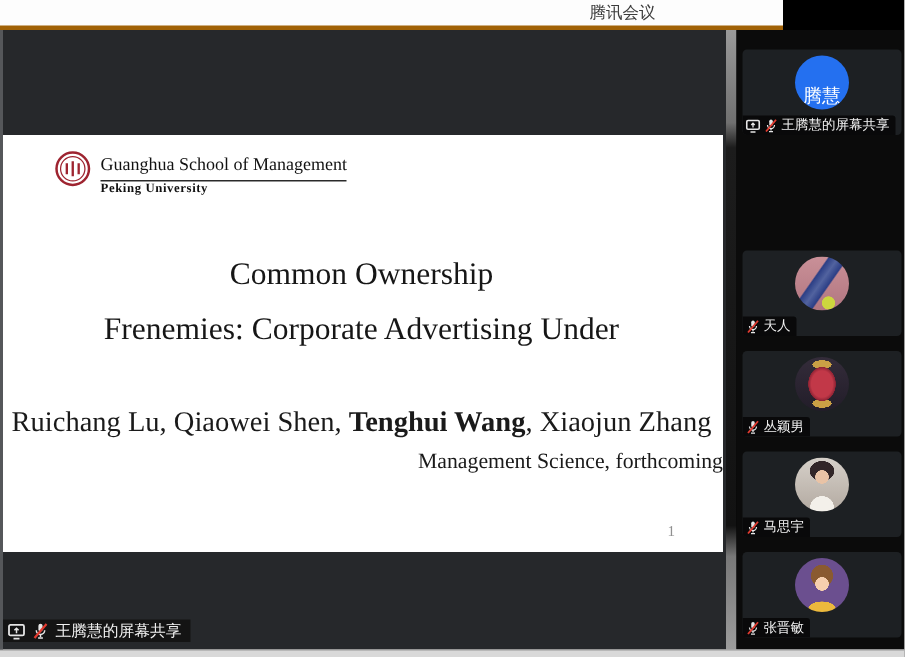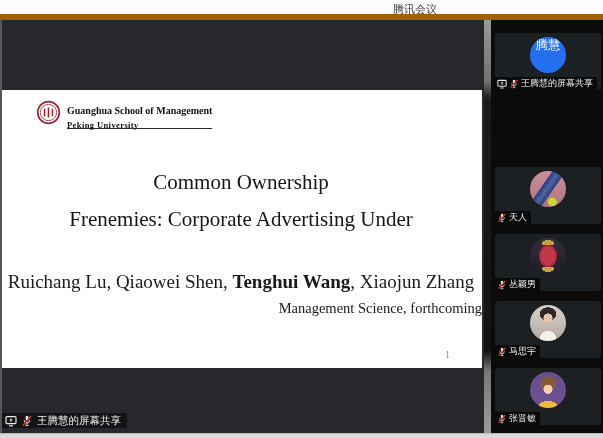--- a/index.html
+++ b/index.html
@@ -2,38 +2,38 @@
 <html><head>
 <meta charset="utf-8">
 <style>
   * { margin:0; padding:0; box-sizing:border-box; }
   html,body { background:#e8e8e8; }
   body { font-family:"Liberation Sans","DejaVu Sans",sans-serif; }
 
   .screen { position:relative; width:603px; height:438px; background:#000; overflow:hidden; }
 
   
-  .titlebar { position:absolute; left:0; top:0; width:603px; height:20px;
-              background:#fdfdfd; border-bottom:6px solid #a16207; }
+  .titlebar { position:absolute; left:0; top:0; width:522px; height:20px;
+              background:#fdfdfd; border-bottom:3px solid #a16207; }
   .titlebar .title { position:absolute; left:393px; top:0; line-height:19px;
                      font-size:11px; color:#3c3c3c; }
 
   
   .main-area { position:absolute; left:0; top:20px; width:484px; height:413px;
                background:#26282b; }
   .left-edge { position:absolute; left:0; top:0; width:2px; height:100%;
                background:#55575a; z-index:5; }
 
   .slide { position:absolute; left:0; top:70px; width:482px; height:278px;
            background:#ffffff; color:#111;
            font-family:"Liberation Serif","DejaVu Serif",serif; }
 
   .logo-block { position:absolute; left:36px; top:10px; display:flex; gap:6px; align-items:flex-start; }
-  .logo-text .l1 { font-size:10px; font-weight:bold; color:#111;
-                   padding-bottom:12px; border-bottom:1.5px solid #2a2a2a; white-space:nowrap; }
+  .logo-text .l1 { font-size:12px; font-weight:normal; color:#111;
+                   padding-bottom:4px; border-bottom:1.5px solid #2a2a2a; white-space:nowrap; }
   .logo-text .l2 { font-size:8.5px; font-weight:bold; color:#111; margin-top:2px; letter-spacing:0.4px; }
 
   .slide-title { position:absolute; top:74px; left:0; right:0; text-align:center;
                  font-size:21px; line-height:37px; color:#161616; }
   .authors { position:absolute; top:181px; left:0; right:0; text-align:center;
              font-size:19px; line-height:22px; color:#1a1a1a; }
   .venue   { position:absolute; top:207px; left:0; right:0; text-align:right;
              font-size:14.5px; line-height:22px; color:#1a1a1a; }
   .page-num { position:absolute; right:32px; bottom:8px; font-size:10px; color:#909090; }
 
@@ -48,21 +48,21 @@
 
   
   .sidebar { position:absolute; left:491px; top:20px; width:112px; height:413px;
              background:#0b0b0b; }
   .tile { position:absolute; left:4px; width:106px; height:57px;
           background:#1d2023; border-radius:3px; overflow:hidden; }
   .t1{top:13px}.t2{top:80px}.t3{top:147px}.t4{top:214px}.t5{top:281px}.t6{top:348px}
 
   .avatar { position:absolute; left:50%; top:4px; transform:translateX(-50%);
             width:36px; height:36px; border-radius:50%; overflow:hidden; }
-  .a1 { background:#2470f0; display:flex; align-items:flex-start; justify-content:center;
+  .a1 { background:#2470f0; display:flex; align-items:flex-end; justify-content:center;
         color:#fff; font-size:12.5px; }
   .a2 { background:
         radial-gradient(circle at 30% 38%, rgba(214,162,62,.95) 0 26%, rgba(214,162,62,0) 28%),
         radial-gradient(circle at 68% 28%, rgba(124,142,62,.9) 0 28%, rgba(124,142,62,0) 30%),
         radial-gradient(circle at 55% 78%, rgba(88,66,38,.95) 0 38%, rgba(88,66,38,0) 40%),
         linear-gradient(180deg,#b1893c,#6f6a33 60%,#4c3f24); }
   .a3 { background:
         radial-gradient(circle at 62% 86%, #cdd63e 0 11%, transparent 12%),
         linear-gradient(125deg, transparent 36%, #2c3f86 38%, #52639f 48%, #2c3f86 58%, transparent 60%),
         linear-gradient(180deg,#c99098,#b27680); }

